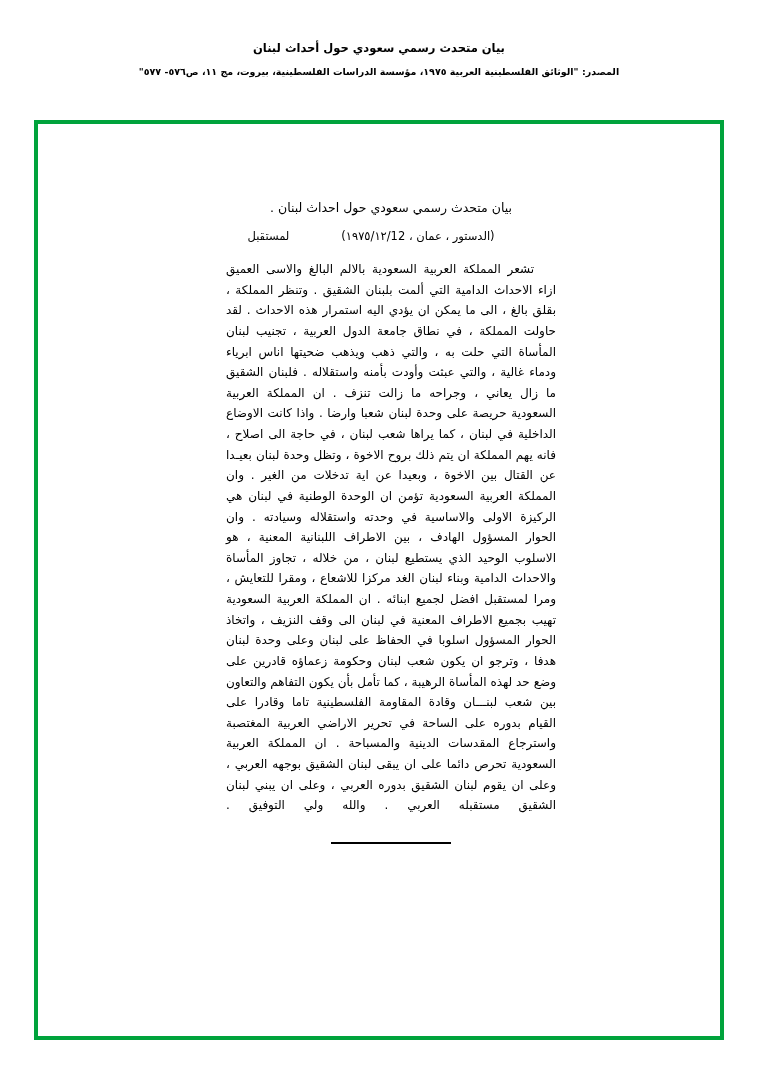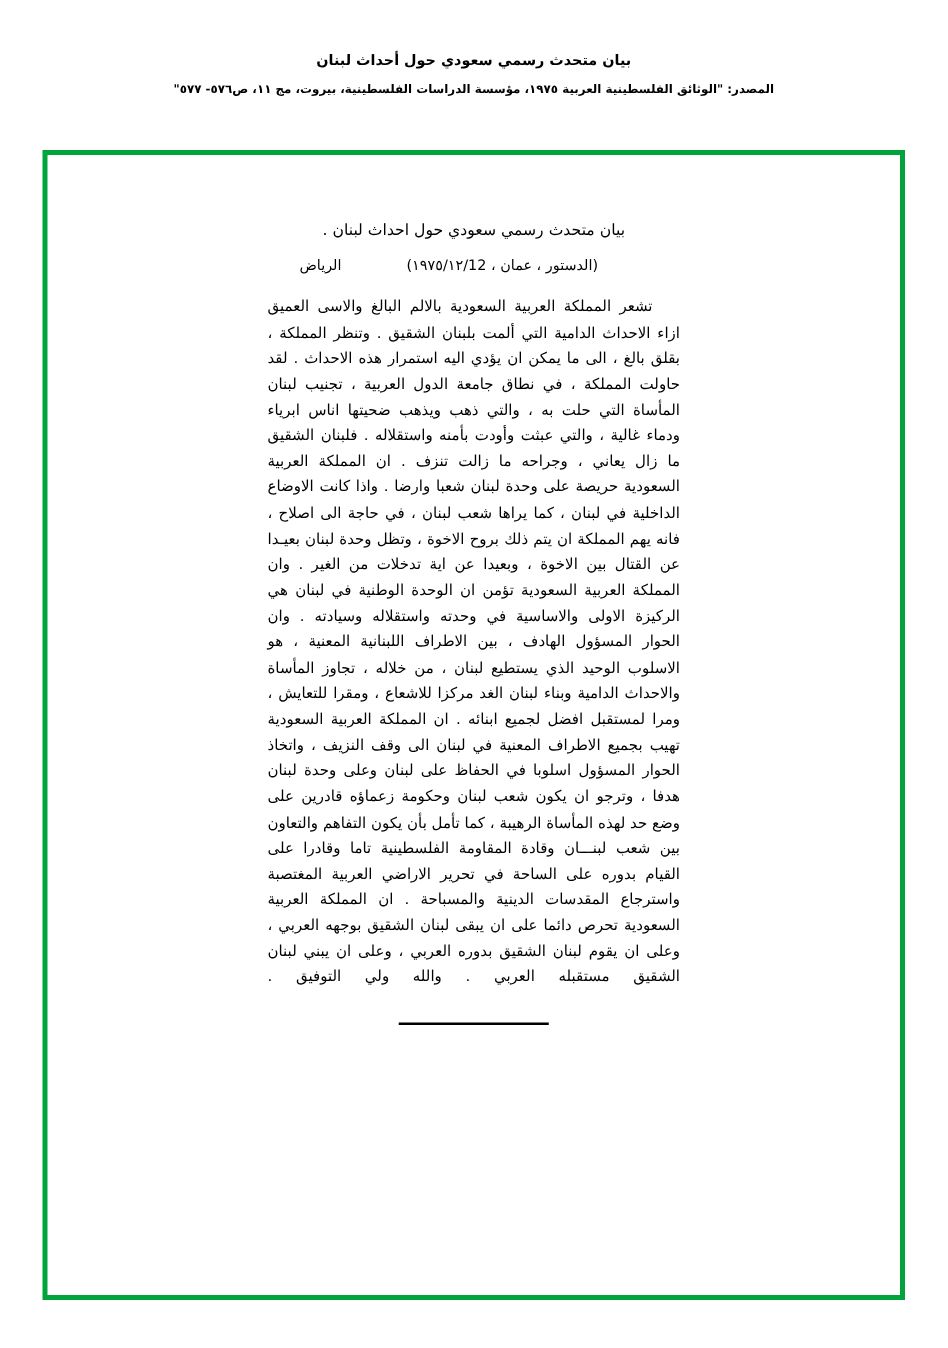--- a/index.html
+++ b/index.html
@@ -45,26 +45,26 @@
     left: 34px;
     top: 120px;
     width: 690px;
     height: 920px;
     border: 4px solid #00a33c;
     box-sizing: border-box;
     background: #ffffff;
   }
   .scan {
     position: absolute;
-    left: 0;
+    left: 12px;
     top: 0;
     width: 100%;
     height: 100%;
     box-sizing: border-box;
-    padding: 30px 54px 30px 54px;
+    padding: 54px 54px 30px 54px;
   }
   .article-title {
     font-size: 12.5px;
     direction: rtl;
     text-align: center;
     margin-top: 22px;
     margin-bottom: 14px;
     letter-spacing: 0.3px;
   }
   .dateline {
@@ -112,21 +112,21 @@
     <div class="doc-source">المصدر: "الوثائق الفلسطينية العربية ١٩٧٥، مؤسسة الدراسات الفلسطينية، بيروت، مج ١١، ص٥٧٦- ٥٧٧"</div>
   </div>
 
   <div class="frame">
     <div class="scan">
 
       <div class="article-title">بيان متحدث رسمي سعودي حول احداث لبنان .</div>
 
       <div class="dateline">
         <span class="ref">(الدستور ، عمان ، ١٩٧٥/١٢/12)</span>
-        <span class="place">الرياض</span>
+        <span class="place">لمستقبل</span>
       </div>
 
       <div class="body-col">
         <p>تشعر المملكة العربية السعودية بالالم البالغ والاسى العميق ازاء الاحداث الدامية التي ألمت بلبنان الشقيق . وتنظر المملكة ، بقلق بالغ ، الى ما يمكن ان يؤدي اليه استمرار هذه الاحداث . لقد حاولت المملكة ، في نطاق جامعة الدول العربية ، تجنيب لبنان المأساة التي حلت به ، والتي ذهب ويذهب ضحيتها اناس ابرياء ودماء غالية ، والتي عبثت وأودت بأمنه واستقلاله . فلبنان الشقيق ما زال يعاني ، وجراحه ما زالت تنزف . ان المملكة العربية السعودية حريصة على وحدة لبنان شعبا وارضا . واذا كانت الاوضاع الداخلية في لبنان ، كما يراها شعب لبنان ، في حاجة الى اصلاح ، فانه يهم المملكة ان يتم ذلك بروح الاخوة ، وتظل وحدة لبنان بعيـدا عن القتال بين الاخوة ، وبعيدا عن اية تدخلات من الغير . وان المملكة العربية السعودية تؤمن ان الوحدة الوطنية في لبنان هي الركيزة الاولى والاساسية في وحدته واستقلاله وسيادته . وان الحوار المسؤول الهادف ، بين الاطراف اللبنانية المعنية ، هو الاسلوب الوحيد الذي يستطيع لبنان ، من خلاله ، تجاوز المأساة والاحداث الدامية وبناء لبنان الغد مركزا للاشعاع ، ومقرا للتعايش ، ومرا لمستقبل افضل لجميع ابنائه . ان المملكة العربية السعودية تهيب بجميع الاطراف المعنية في لبنان الى وقف النزيف ، واتخاذ الحوار المسؤول اسلوبا في الحفاظ على لبنان وعلى وحدة لبنان هدفا ، وترجو ان يكون شعب لبنان وحكومة زعماؤه قادرين على وضع حد لهذه المأساة الرهيبة ، كما تأمل بأن يكون التفاهم والتعاون بين شعب لبنـــان وقادة المقاومة الفلسطينية تاما وقادرا على القيام بدوره على الساحة في تحرير الاراضي العربية المغتصبة واسترجاع المقدسات الدينية والمسباحة . ان المملكة العربية السعودية تحرص دائما على ان يبقى لبنان الشقيق بوجهه العربي ، وعلى ان يقوم لبنان الشقيق بدوره العربي ، وعلى ان يبني لبنان الشقيق مستقبله العربي . والله ولي التوفيق .</p>
       </div>
 
       <div class="rule"></div>
       <div class="footnote-space"></div>
 
     </div>

